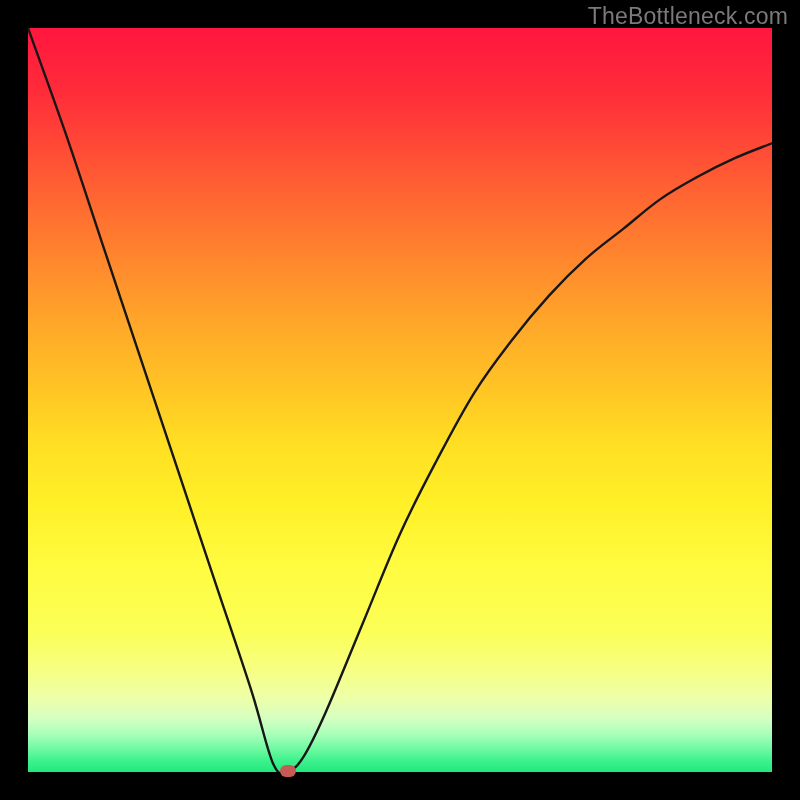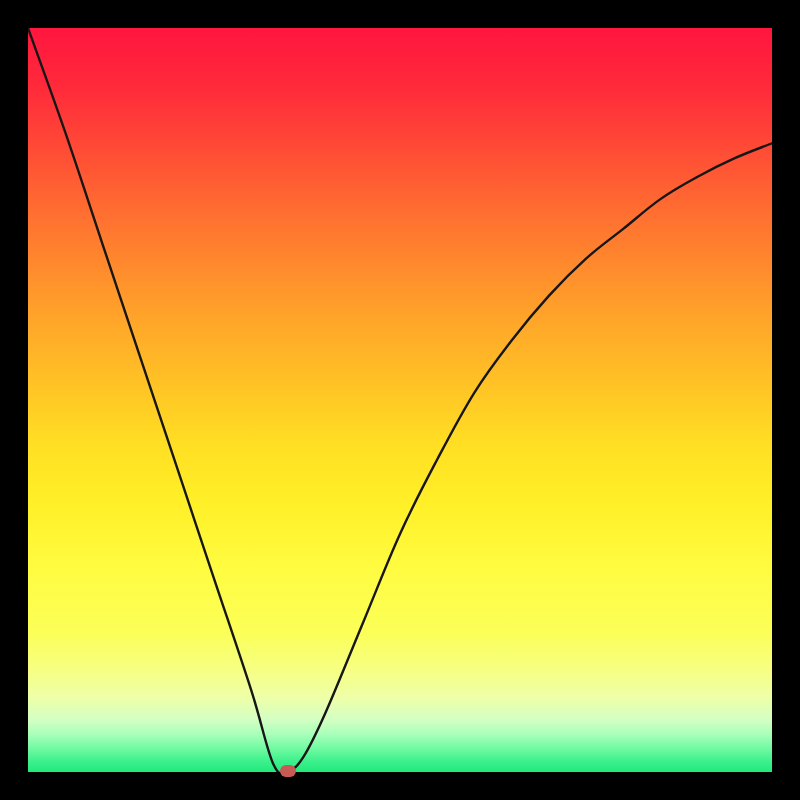--- a/index.html
+++ b/index.html
@@ -71,18 +71,19 @@
     border-radius: 6px;
     background: #c85a55;
     z-index: 6;
     transform: translate(-50%, -50%);
   }
 </style>
 </head>
 <body>
 
 <div class="frame">
+  <div class="attribution">TheBottleneck.com</div>
   <div class="plot-area"></div>
   <svg class="curve" viewBox="0 0 744 744" preserveAspectRatio="none">
     <path id="curve-path" d="M 0.00 0.00 C 6.70 18.75, 23.81 65.32, 37.20 104.16 C 50.59 143.00, 61.01 175.58, 74.40 215.76 C 87.79 255.94, 98.21 287.18, 111.60 327.36 C 124.99 367.54, 135.41 398.78, 148.80 438.96 C 162.19 479.14, 172.61 510.38, 186.00 550.56 C 199.39 590.74, 212.49 628.68, 223.20 662.16 C 233.91 695.64, 238.82 722.10, 245.52 736.56 C 252.22 751.02, 255.04 743.85, 260.40 742.51 C 265.76 741.17, 268.58 739.57, 275.28 729.12 C 281.98 718.67, 286.89 708.59, 297.60 684.48 C 308.31 660.37, 321.41 627.34, 334.80 595.20 C 348.19 563.06, 358.61 535.38, 372.00 505.92 C 385.39 476.46, 395.81 456.96, 409.20 431.52 C 422.59 406.08, 433.01 385.99, 446.40 364.56 C 459.79 343.13, 470.21 329.89, 483.60 312.48 C 496.99 295.07, 507.41 282.57, 520.80 267.84 C 534.19 253.11, 544.61 242.69, 558.00 230.64 C 571.39 218.59, 581.81 211.59, 595.20 200.88 C 608.59 190.17, 619.01 180.49, 632.40 171.12 C 645.79 161.75, 656.21 156.17, 669.60 148.80 C 682.99 141.43, 693.41 136.23, 706.80 130.20 C 720.19 124.17, 737.30 118.00, 744.00 115.32" fill="none" stroke="#171717" stroke-width="2.4" stroke-linecap="round" stroke-linejoin="round"></path>
   </svg>
   <div class="marker" id="min-marker" style="left: 288.4px; top: 770.512px; background: rgb(200, 90, 85);"></div>
 </div>
 
 </body></html>

